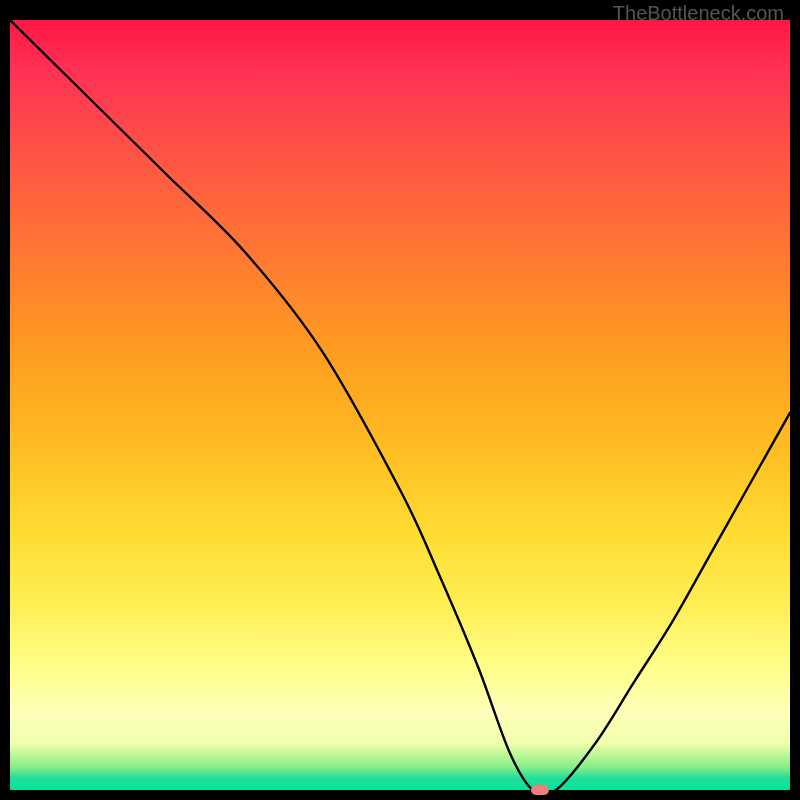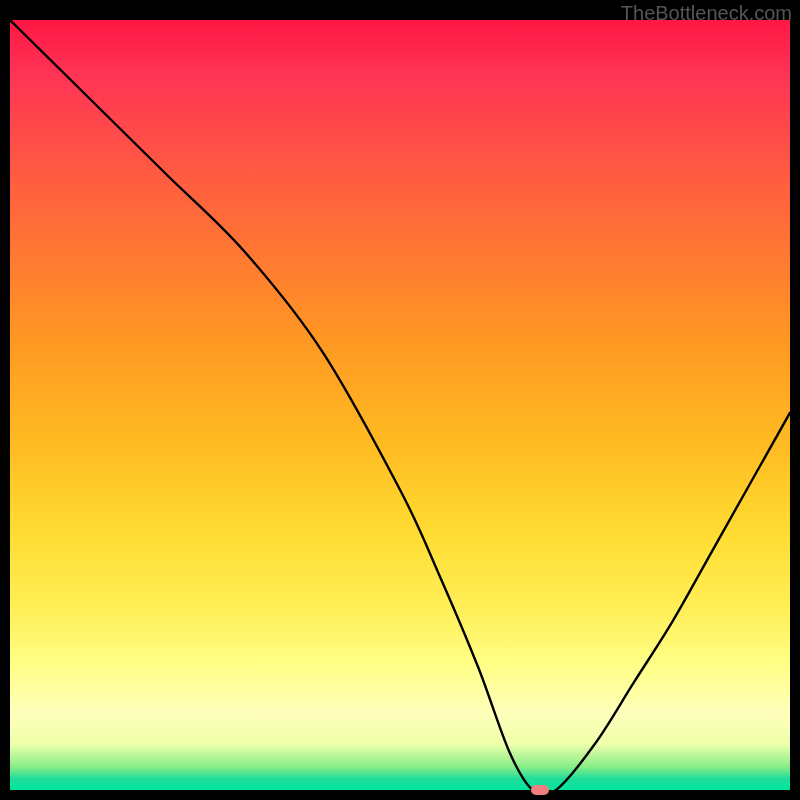--- a/index.html
+++ b/index.html
@@ -49,21 +49,21 @@
     height: 100%;
   }
   .marker {
     position: absolute;
     background: #f08080;
     border-radius: 6px;
   }
   .attribution {
     position: absolute;
     top: 2px;
-    right: 8px;
+    right: 16px;
     color: #555;
     font-size: 20px;
     font-weight: 500;
   }
 </style>
 </head>
 <body>
 
 <div class="attribution">TheBottleneck.com</div>
 

